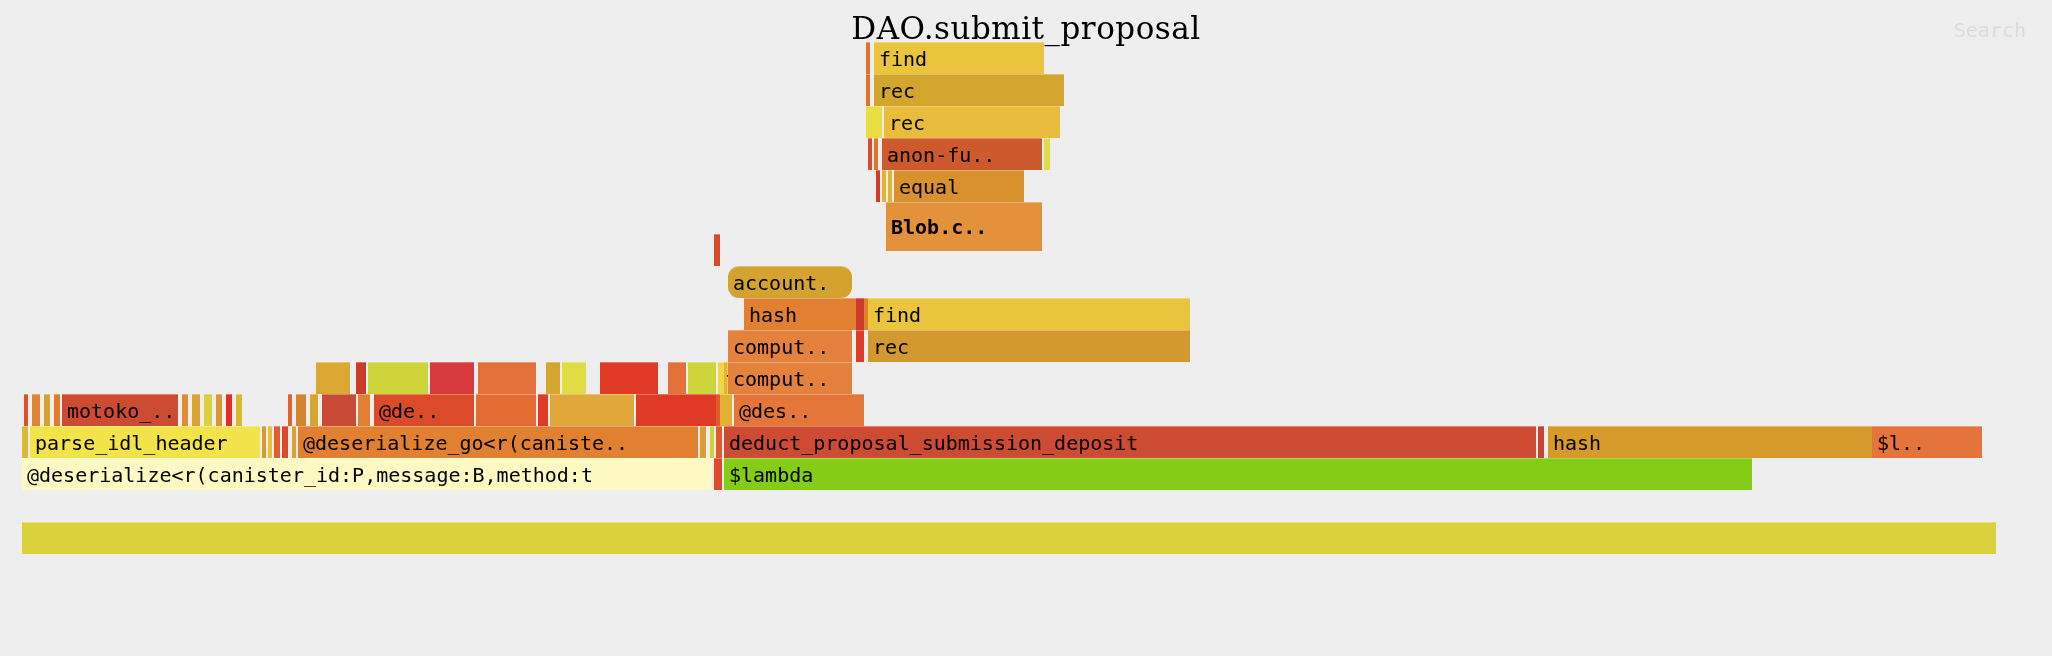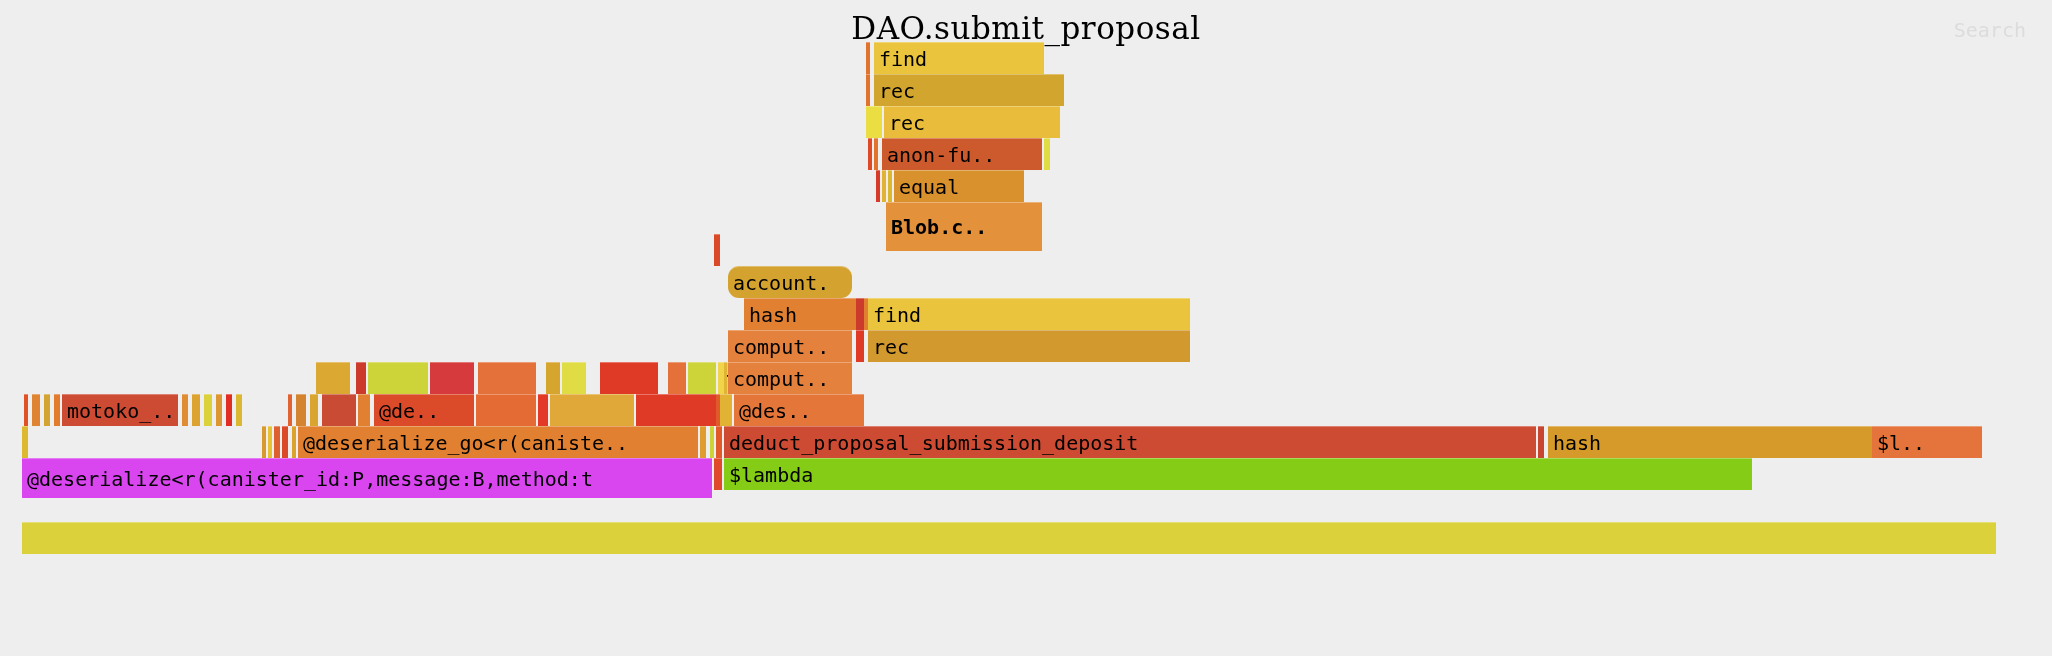--- a/index.html
+++ b/index.html
@@ -72,28 +72,31 @@
 
 <div id="chart">
 
   <div id="header">
     <div id="title">DAO.submit_proposal</div>
     <div id="search">Search</div>
   </div>
 
   <div id="canvas">
       <div class="frame" style="left: 22px; width: 1974px; height: 32px; top: 460px; background: rgb(219, 209, 58);"></div>
-      <div class="frame" style="left: 22px; width: 690px; height: 40px; top: 396px; background: #d946ef; padding-left: 8px;">
+      <div class="frame" style="left: 22px; width: 690px; height: 32px; top: 396px; background: #fef9c3; padding-left: 8px;">
         <span class="flabel">@deserialize&lt;r(canister_id:P,message:B,method:t</span>
       </div>
       <div class="frame" style="left: 714px; width: 8px; height: 32px; top: 396px; background: rgb(224, 74, 43);"></div>
       <div class="frame" style="left: 724px; width: 1028px; height: 32px; top: 396px; background: #84cc16;">
         <span class="flabel">$lambda</span>
       </div>
       <div class="frame" style="left: 22px; width: 6px; height: 32px; top: 364px; background: rgb(220, 185, 46);"></div>
+      <div class="frame" style="left: 30px; width: 230px; height: 32px; top: 364px; background: rgb(242, 227, 74);">
+        <span class="flabel">parse_idl_header</span>
+      </div>
       <div class="frame" style="left: 262px; width: 4px; height: 32px; top: 364px; background: rgb(216, 154, 46);"></div>
       <div class="frame" style="left: 268px; width: 4px; height: 32px; top: 364px; background: rgb(231, 194, 52);"></div>
       <div class="frame" style="left: 274px; width: 6px; height: 32px; top: 364px; background: rgb(220, 96, 48);"></div>
       <div class="frame" style="left: 282px; width: 6px; height: 32px; top: 364px; background: rgb(219, 74, 40);"></div>
       <div class="frame" style="left: 292px; width: 4px; height: 32px; top: 364px; background: rgb(219, 163, 46);"></div>
       <div class="frame" style="left: 298px; width: 400px; height: 32px; top: 364px; background: rgb(224, 128, 48);">
         <span class="flabel">@deserialize_go&lt;r(caniste..</span>
       </div>
       <div class="frame" style="left: 700px; width: 6px; height: 32px; top: 364px; background: rgb(224, 156, 46);"></div>
       <div class="frame" style="left: 710px; width: 4px; height: 32px; top: 364px; background: rgb(205, 211, 54);"></div>

